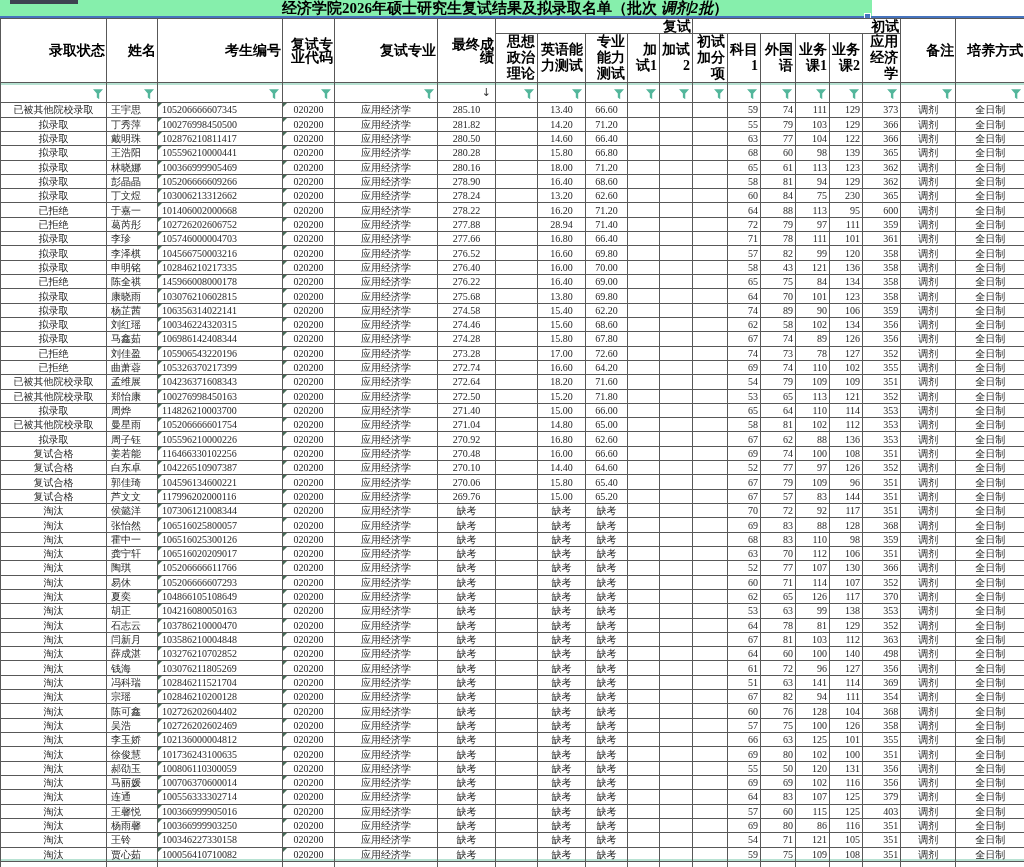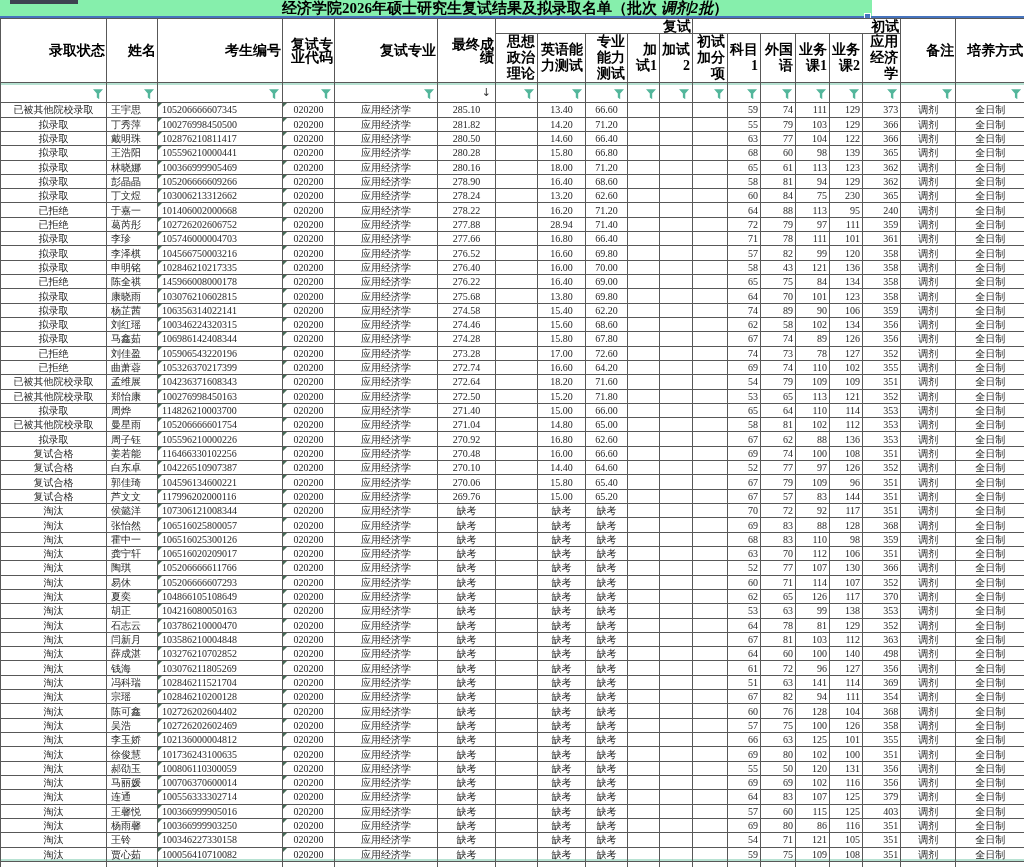--- a/index.html
+++ b/index.html
@@ -327,21 +327,21 @@
           <td class="ac"></td>
           <td class="ac">16.20</td>
           <td class="ac">71.20</td>
           <td class="ac"></td>
           <td class="ac"></td>
           <td class="ac"></td>
           <td class="ar">64</td>
           <td class="ar">88</td>
           <td class="ar">113</td>
           <td class="ar">95</td>
-          <td class="ar">240</td>
+          <td class="ar">600</td>
           <td class="ac">调剂</td>
           <td class="ac">全日制</td>
         </tr>
         <tr>
           <td class="ac">已拒绝</td>
           <td class="al">葛芮彤</td>
           <td class="al"><span class="corner"></span>102726202606752</td>
           <td class="ac"><span class="corner"></span>020200</td>
           <td class="ac">应用经济学</td>
           <td class="ac">277.88</td>

